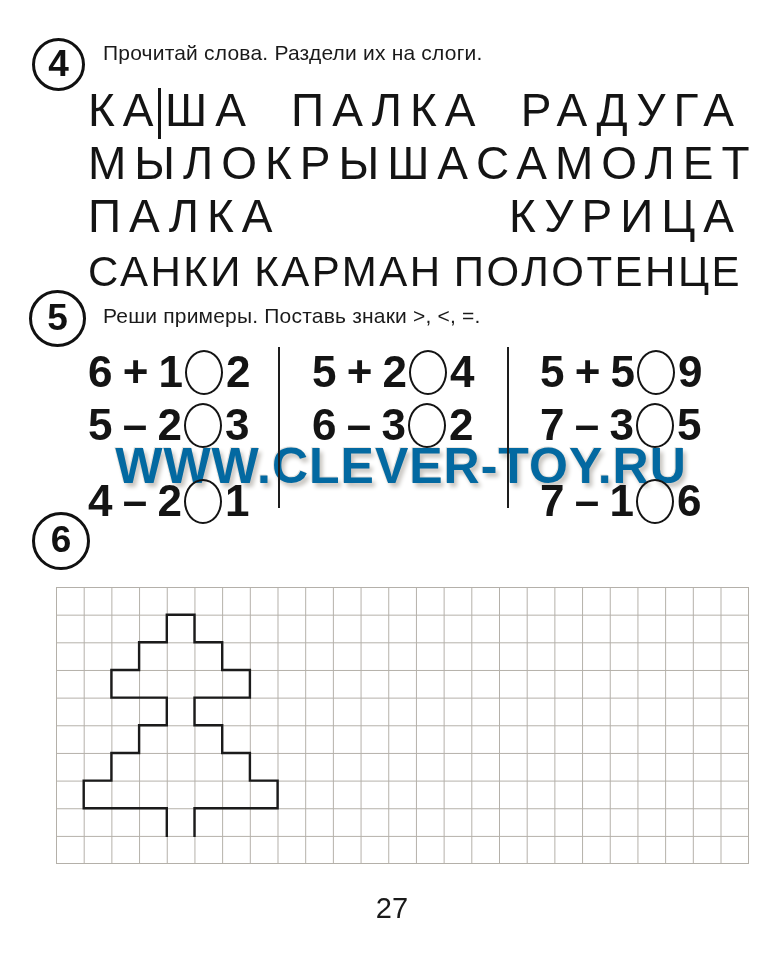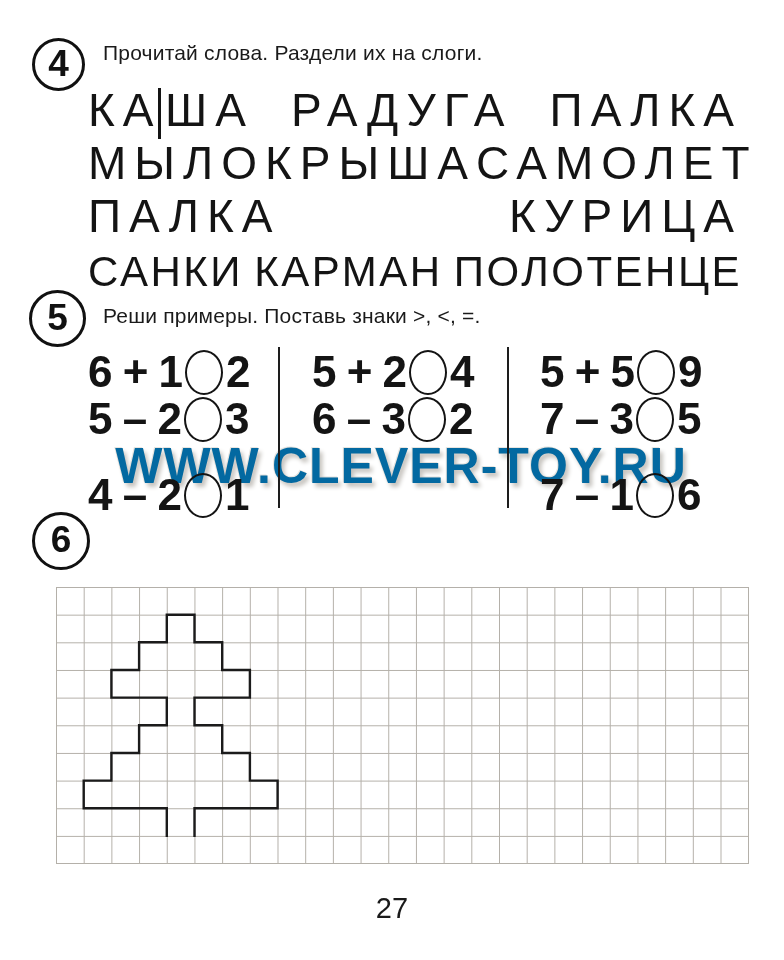--- a/index.html
+++ b/index.html
@@ -28,21 +28,21 @@
   .wrow.tight{font-size:42px;letter-spacing:2.5px;}
   .divided{display:inline-flex;align-items:flex-end;}
   .syl-line{
     display:inline-block;width:2.5px;height:51px;background:#141414;
     margin:0 4px 0 -3px;align-self:flex-end;transform:translateY(2px);
   }
   
   .mathcol{position:absolute;z-index:2;}
   .mrow{display:flex;align-items:center;height:46px;font-size:44px;font-weight:700;
         letter-spacing:-1px;color:#141414;white-space:nowrap;}
-  .mrow + .mrow{margin-top:1px;}
+  .mrow + .mrow{margin-top:7px;}
   .mrow:nth-child(3){margin-top:30px;}
   .cmp-circle{
     display:inline-block;box-sizing:border-box;width:38px;height:45px;
     border:2.5px solid #141414;border-radius:50%;margin:0 3px;background:transparent;
   }
   .vdivider{position:absolute;width:2px;background:#1d1d1d;z-index:2;}
   
   #watermark{
     position:absolute;left:48px;top:437px;width:706px;z-index:1;
     text-align:center;font-weight:700;font-size:50px;letter-spacing:1px;
@@ -75,22 +75,22 @@
   </div>
   <div class="instr" style="top:41px;">Прочитай слова. Раздели их на слоги.</div>
 
   <div id="words">
     <div class="wrow">
       <span class="divided">
         <span>КА</span>
         <span class="syl-line"></span>
         <span>ША</span>
       </span>
+      <span>ПАЛКА</span>
       <span>РАДУГА</span>
-      <span>ПАЛКА</span>
     </div>
     <div class="wrow">
       <span>МЫЛО</span>
       <span>КРЫША</span>
       <span>САМОЛЕТ</span>
     </div>
     <div class="wrow">
       <span>ПАЛКА</span>
       <span>КУРИЦА</span>
     </div>

